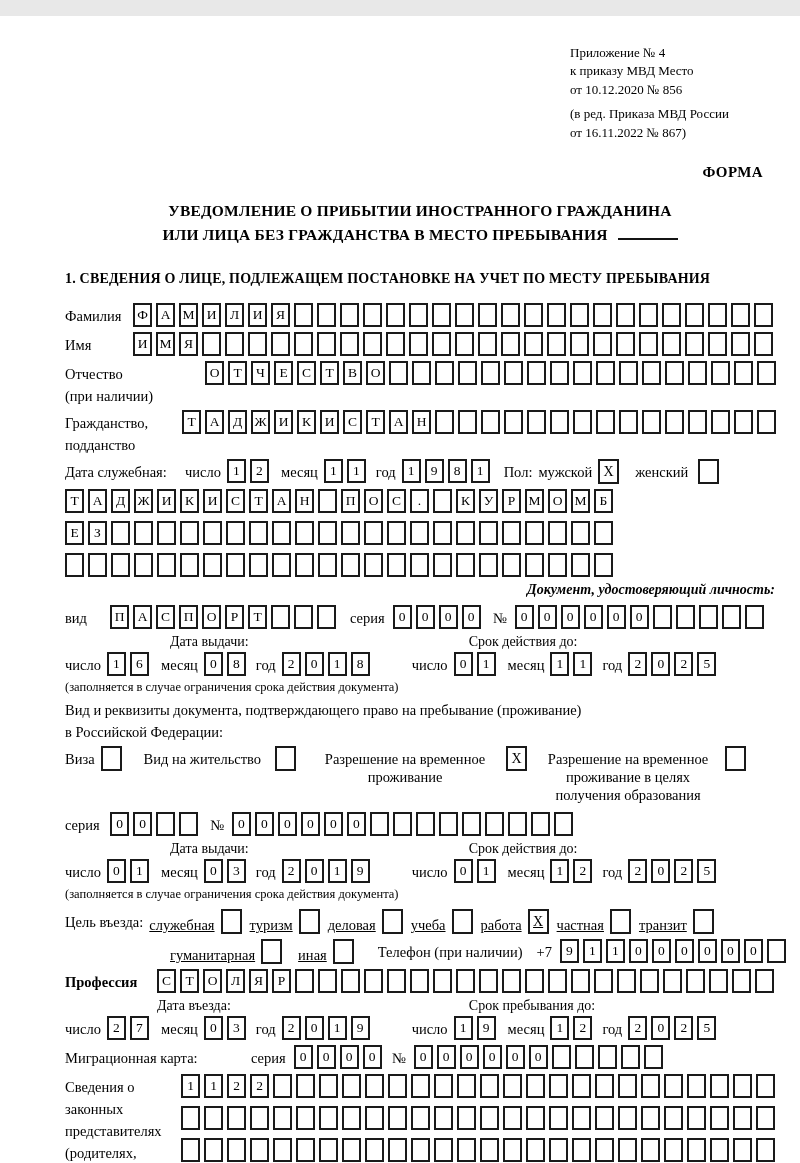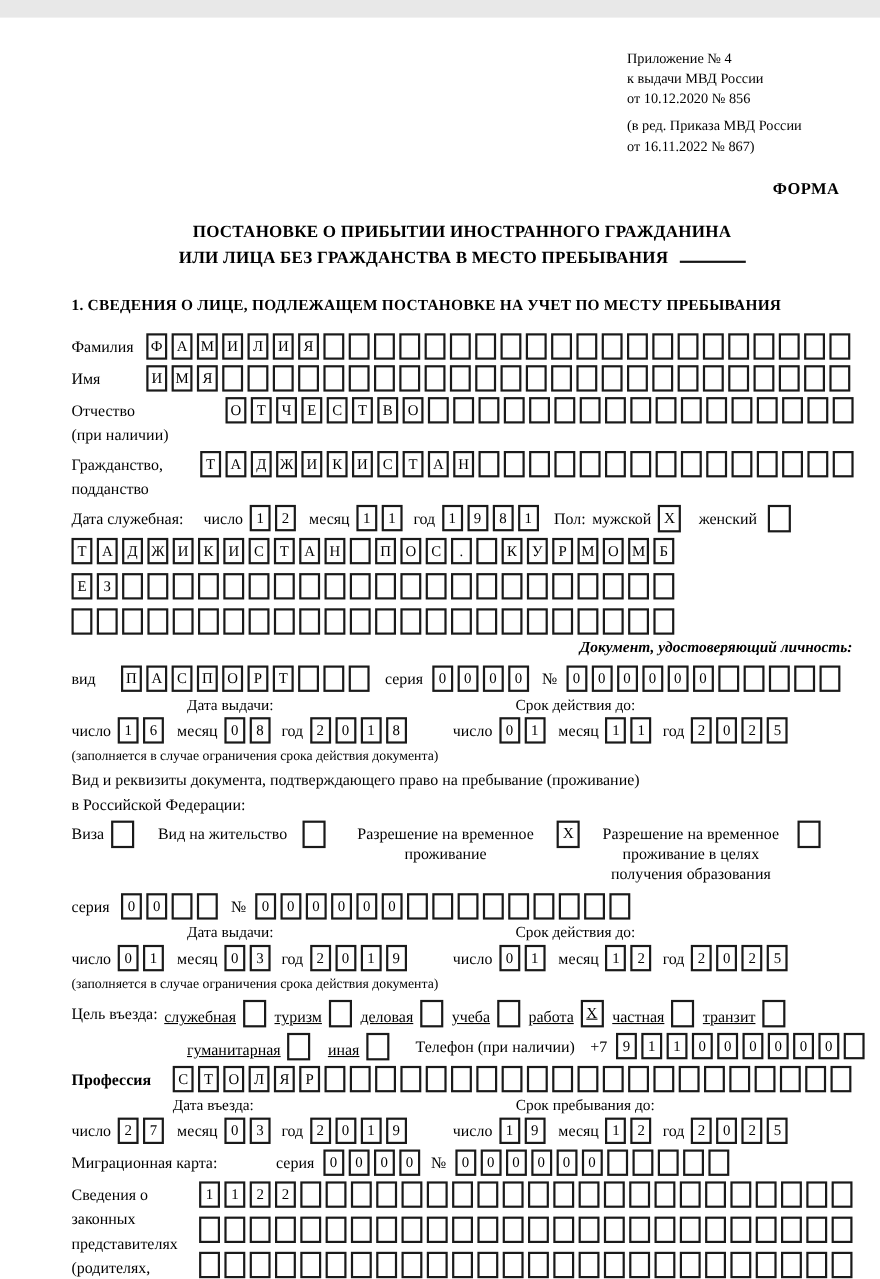--- a/index.html
+++ b/index.html
@@ -54,29 +54,29 @@
   .c3 { width:178px; padding-top:4px; }
   .pair { display:flex; align-items:flex-end; gap:6px;text-decoration:underline; }
 </style>
 </head>
 <body>
 
 <div class="page">
 
   <div class="hdr">
     <div>Приложение № 4</div>
-    <div>к выдачи МВД России</div>
+    <div>к приказу МВД Место</div>
     <div>от 10.12.2020 № 856</div>
     <div class="g2">(в ред. Приказа МВД России</div>
     <div>от 16.11.2022 № 867)</div>
   </div>
   <div class="forma">ФОРМА</div>
 
   <div class="title">
-    <div>ПОСТАНОВКЕ О ПРИБЫТИИ ИНОСТРАННОГО ГРАЖДАНИНА</div>
+    <div>УВЕДОМЛЕНИЕ О ПРИБЫТИИ ИНОСТРАННОГО ГРАЖДАНИНА</div>
     <div><span>ИЛИ ЛИЦА БЕЗ ГРАЖДАНСТВА В МЕСТО ПРЕБЫВАНИЯ</span><span class="title-underline"></span></div>
   </div>
 
   <div class="sect">1. СВЕДЕНИЯ О ЛИЦЕ, ПОДЛЕЖАЩЕМ ПОСТАНОВКЕ НА УЧЕТ ПО МЕСТУ ПРЕБЫВАНИЯ</div>
 
   <div class="row">
     <span class="lbl w68">Фамилия</span>
     <div class="cells">
         <span class="cell">Ф</span>
         <span class="cell">А</span>

